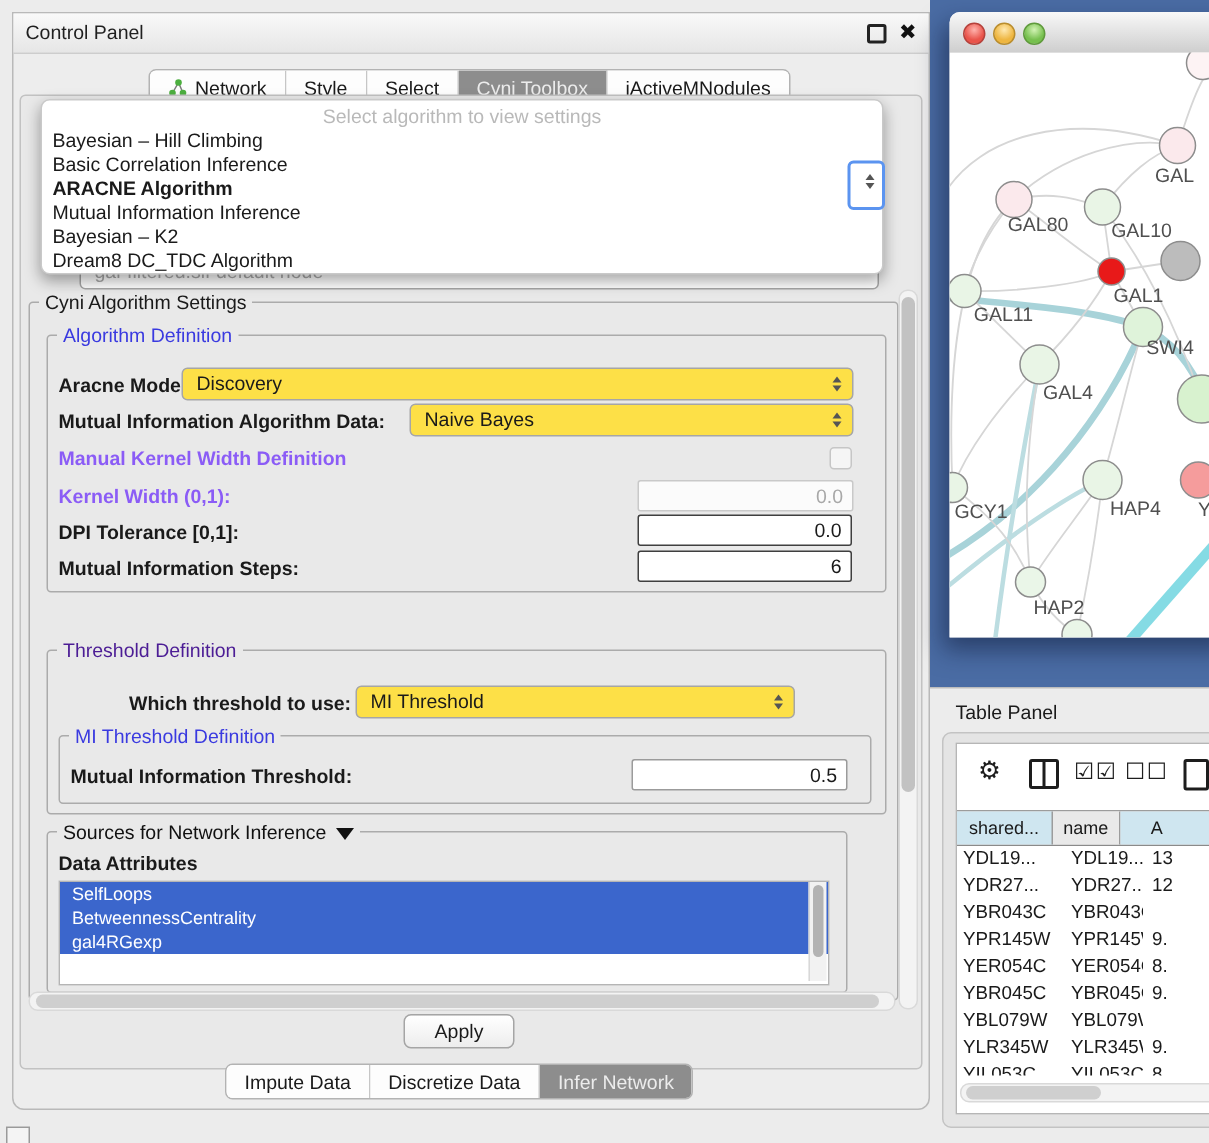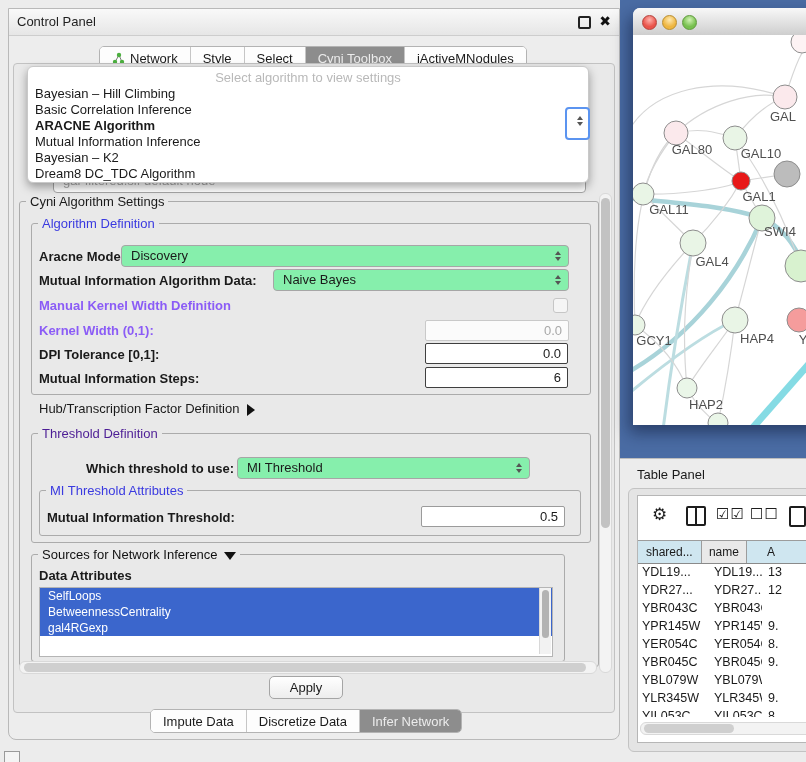--- a/index.html
+++ b/index.html
@@ -35,21 +35,21 @@
   .groupbox{position:absolute;border:1px solid #ababab;border-radius:3px;}
   .legend{position:absolute;top:-8px;left:6px;background:#e9e9e9;padding:0 4px;
           font-size:13px;white-space:nowrap;}
   .legend.blue{color:#3a3ae0;}
   .legend.green{color:#4c1d95;}
 
   .lbl{position:absolute;font-size:13px;font-weight:bold;white-space:nowrap;}
   .lbl.dis{color:#8b5cf6;}
   .plain{font-weight:normal;}
 
-  .combo{position:absolute;background:#86efac;border:1px solid #a6a6a6;border-radius:4px;
+  .combo{position:absolute;background:#fde047;border:1px solid #a6a6a6;border-radius:4px;
          font-size:13px;line-height:20px;height:20px;padding:0 22px 0 9px;}
   .spin{position:absolute;right:7px;top:5px;}
   .spin i{display:block;width:0;height:0;border-left:3.5px solid transparent;
           border-right:3.5px solid transparent;}
   .spin i.up{border-bottom:4px solid #555;margin-bottom:2px;}
   .spin i.dn{border-top:4px solid #555;}
 
   .field{position:absolute;background:#fff;border:1px solid #9b9b9b;border-radius:2px;
          font-size:13px;line-height:19px;height:19px;text-align:right;padding:0 6px;}
   .field.strong{border:1.5px solid #3f3f3f;}
@@ -219,39 +219,36 @@
 
     <div class="lbl dis" style="left:30px;top:314px;">Kernel Width (0,1):</div>
     <div class="field dis" style="left:416px;top:311px;width:130px;">0.0</div>
 
     <div class="lbl" style="left:30px;top:338px;">DPI Tolerance [0,1]:</div>
     <div class="field strong" style="left:416px;top:334px;width:129px;">0.0</div>
 
     <div class="lbl" style="left:30px;top:362px;">Mutual Information Steps:</div>
     <div class="field strong" style="left:416px;top:358px;width:129px;">6</div>
 
-    <div class="lbl plain" style="left:30px;top:392px;font-weight:normal;">
-      <span>Hub/Transcription Factor Definition</span><span class="tri-right"></span>
-    </div>
 
     <div class="groupbox" style="left:22px;top:424px;width:558px;height:108px;">
       <span class="legend green">Threshold Definition</span>
     </div>
 
     <div class="lbl" style="left:77px;top:452px;">Which threshold to use:</div>
     <div class="combo" style="left:228px;top:448px;width:260px;">
       <span>MI Threshold</span>
       <span class="spin">
           <i class="up"></i>
           <i class="dn"></i>
         </span>
     </div>
 
     <div class="groupbox" style="left:30px;top:481px;width:540px;height:44px;">
-      <span class="legend blue">MI Threshold Attributes</span>
+      <span class="legend blue">MI Threshold Definition</span>
     </div>
     <div class="lbl" style="left:38px;top:501px;">Mutual Information Threshold:</div>
     <div class="field" style="left:412px;top:497px;width:130px;">0.5</div>
 
     <div class="groupbox" style="left:22px;top:545px;width:532px;height:106px;">
       <span class="legend" style="font-weight:normal;color:#111;"><span>Sources for Network Inference</span><span class="tri-down"></span></span>
     </div>
     <div class="lbl" style="left:30px;top:559px;">Data Attributes</div>
 
     <div class="attr-list" style="left:30px;top:578px;width:512px;height:68px;">

